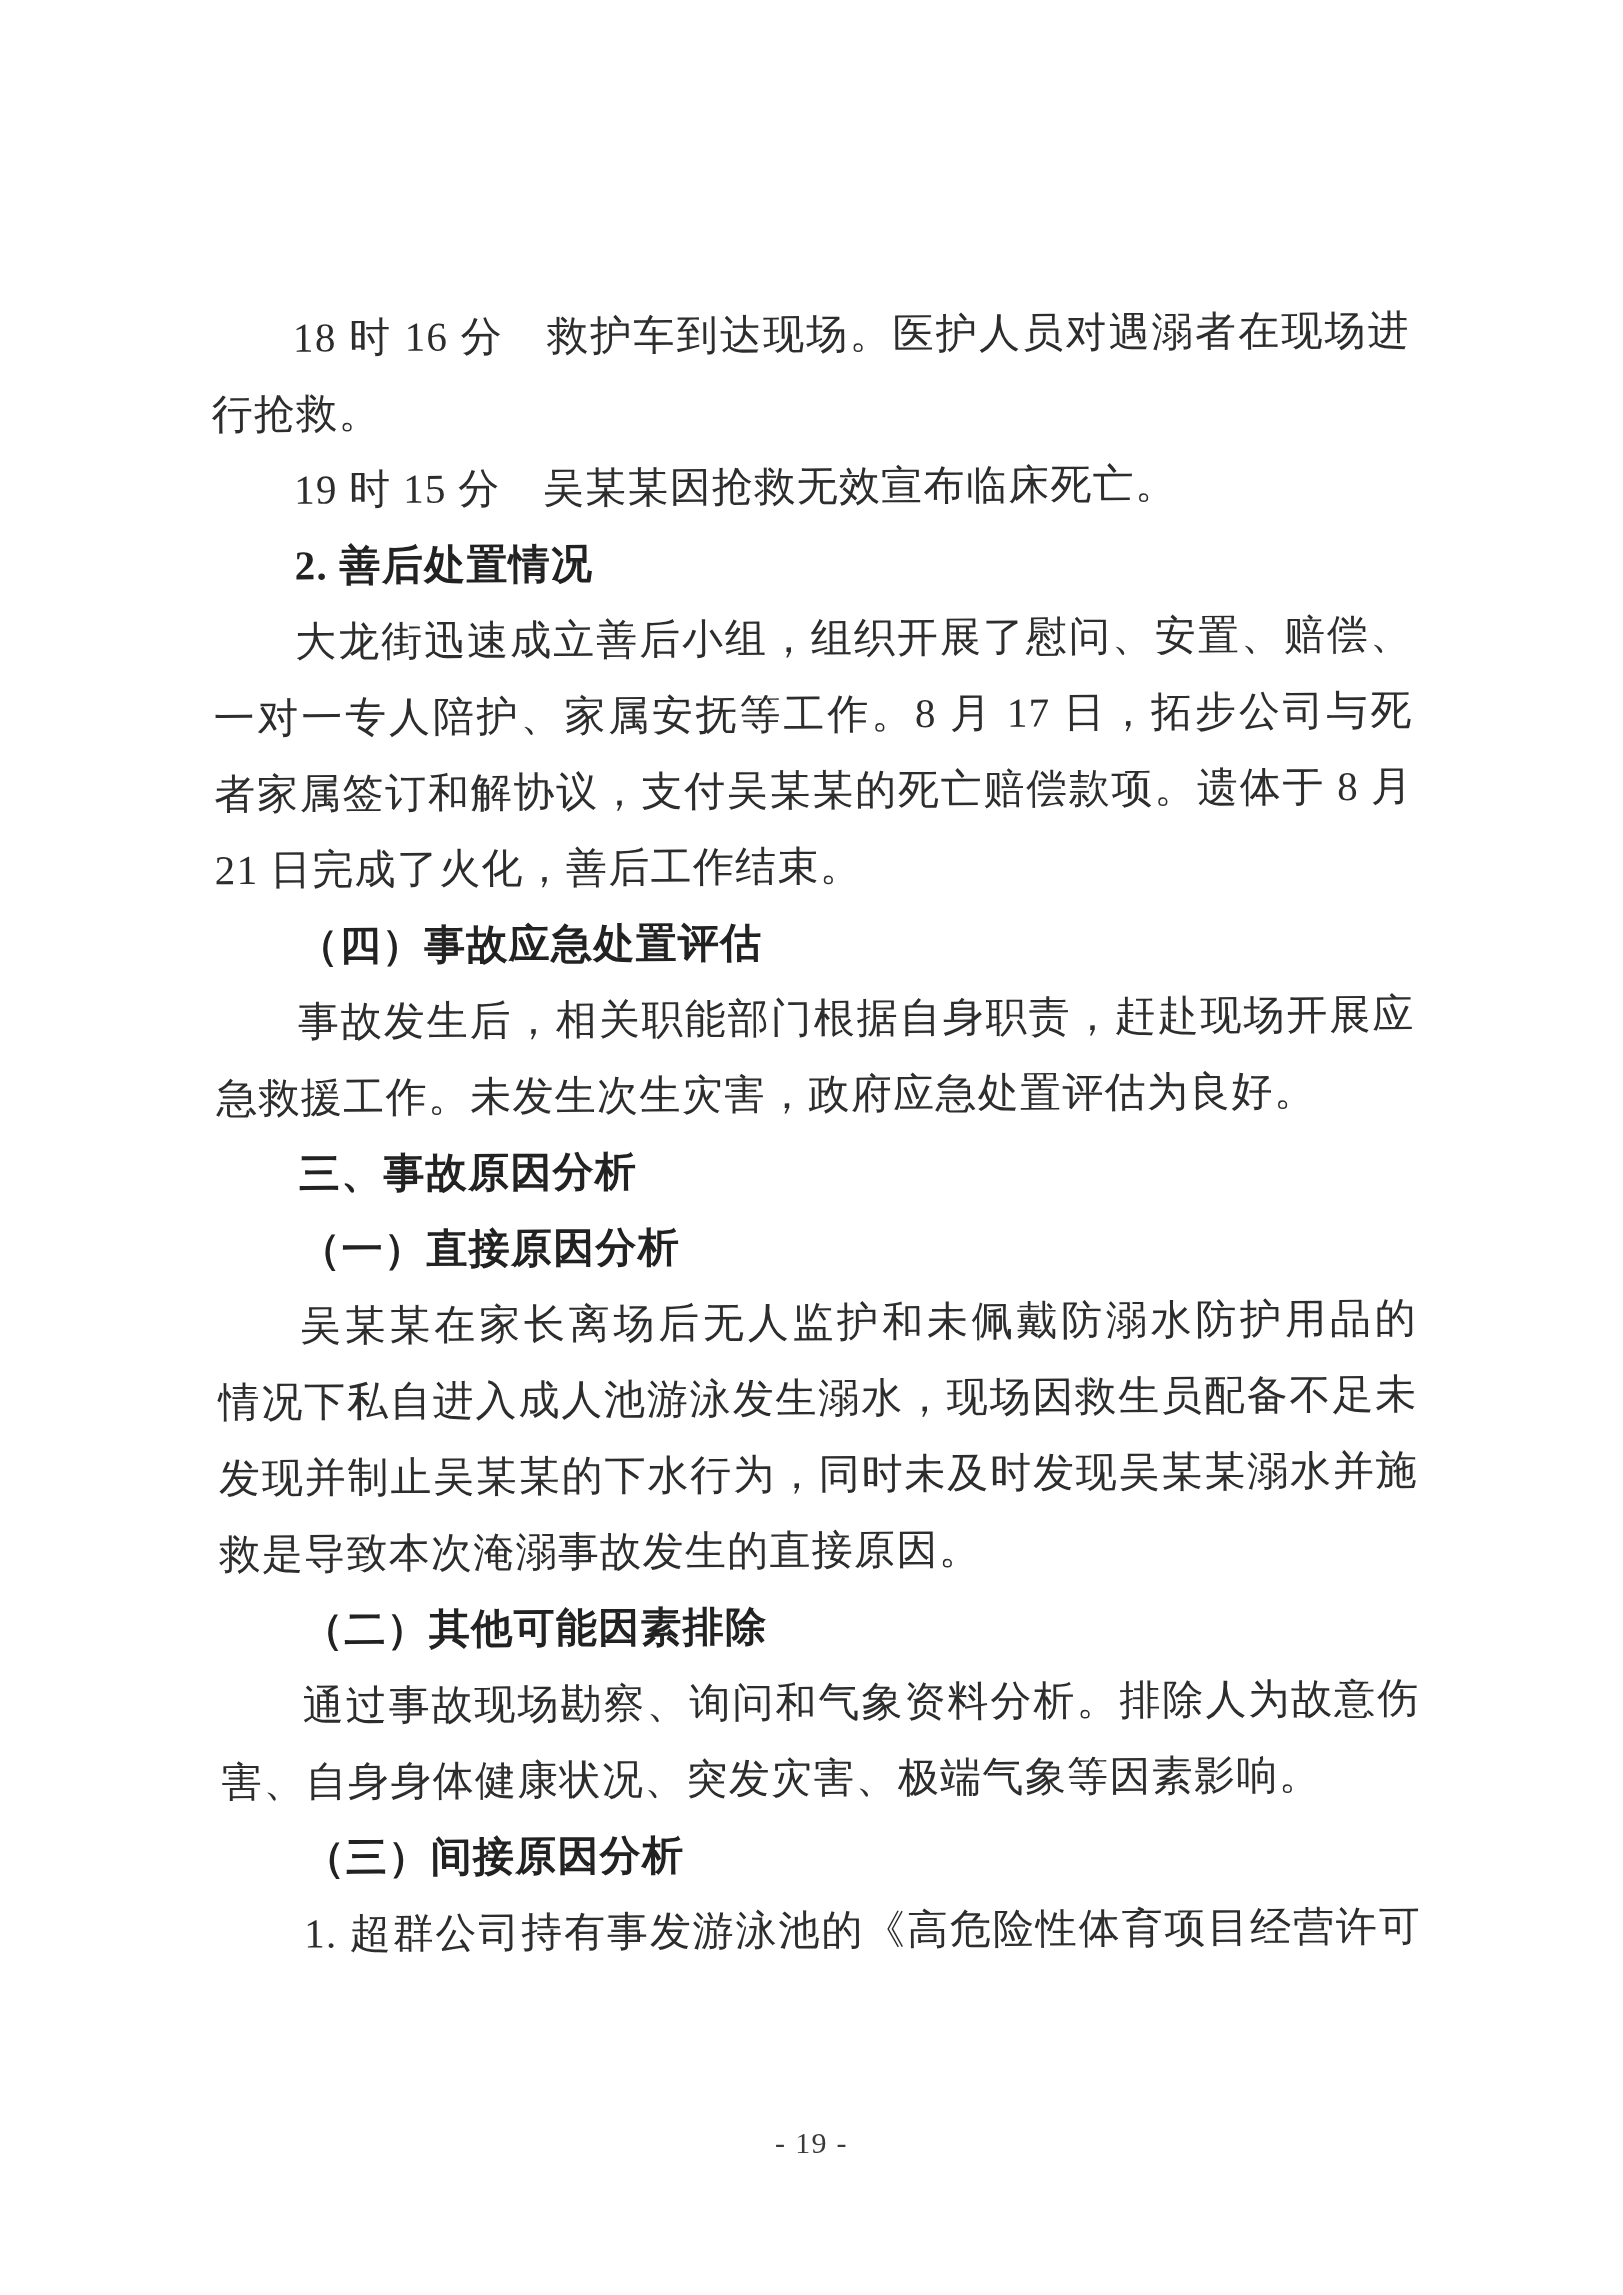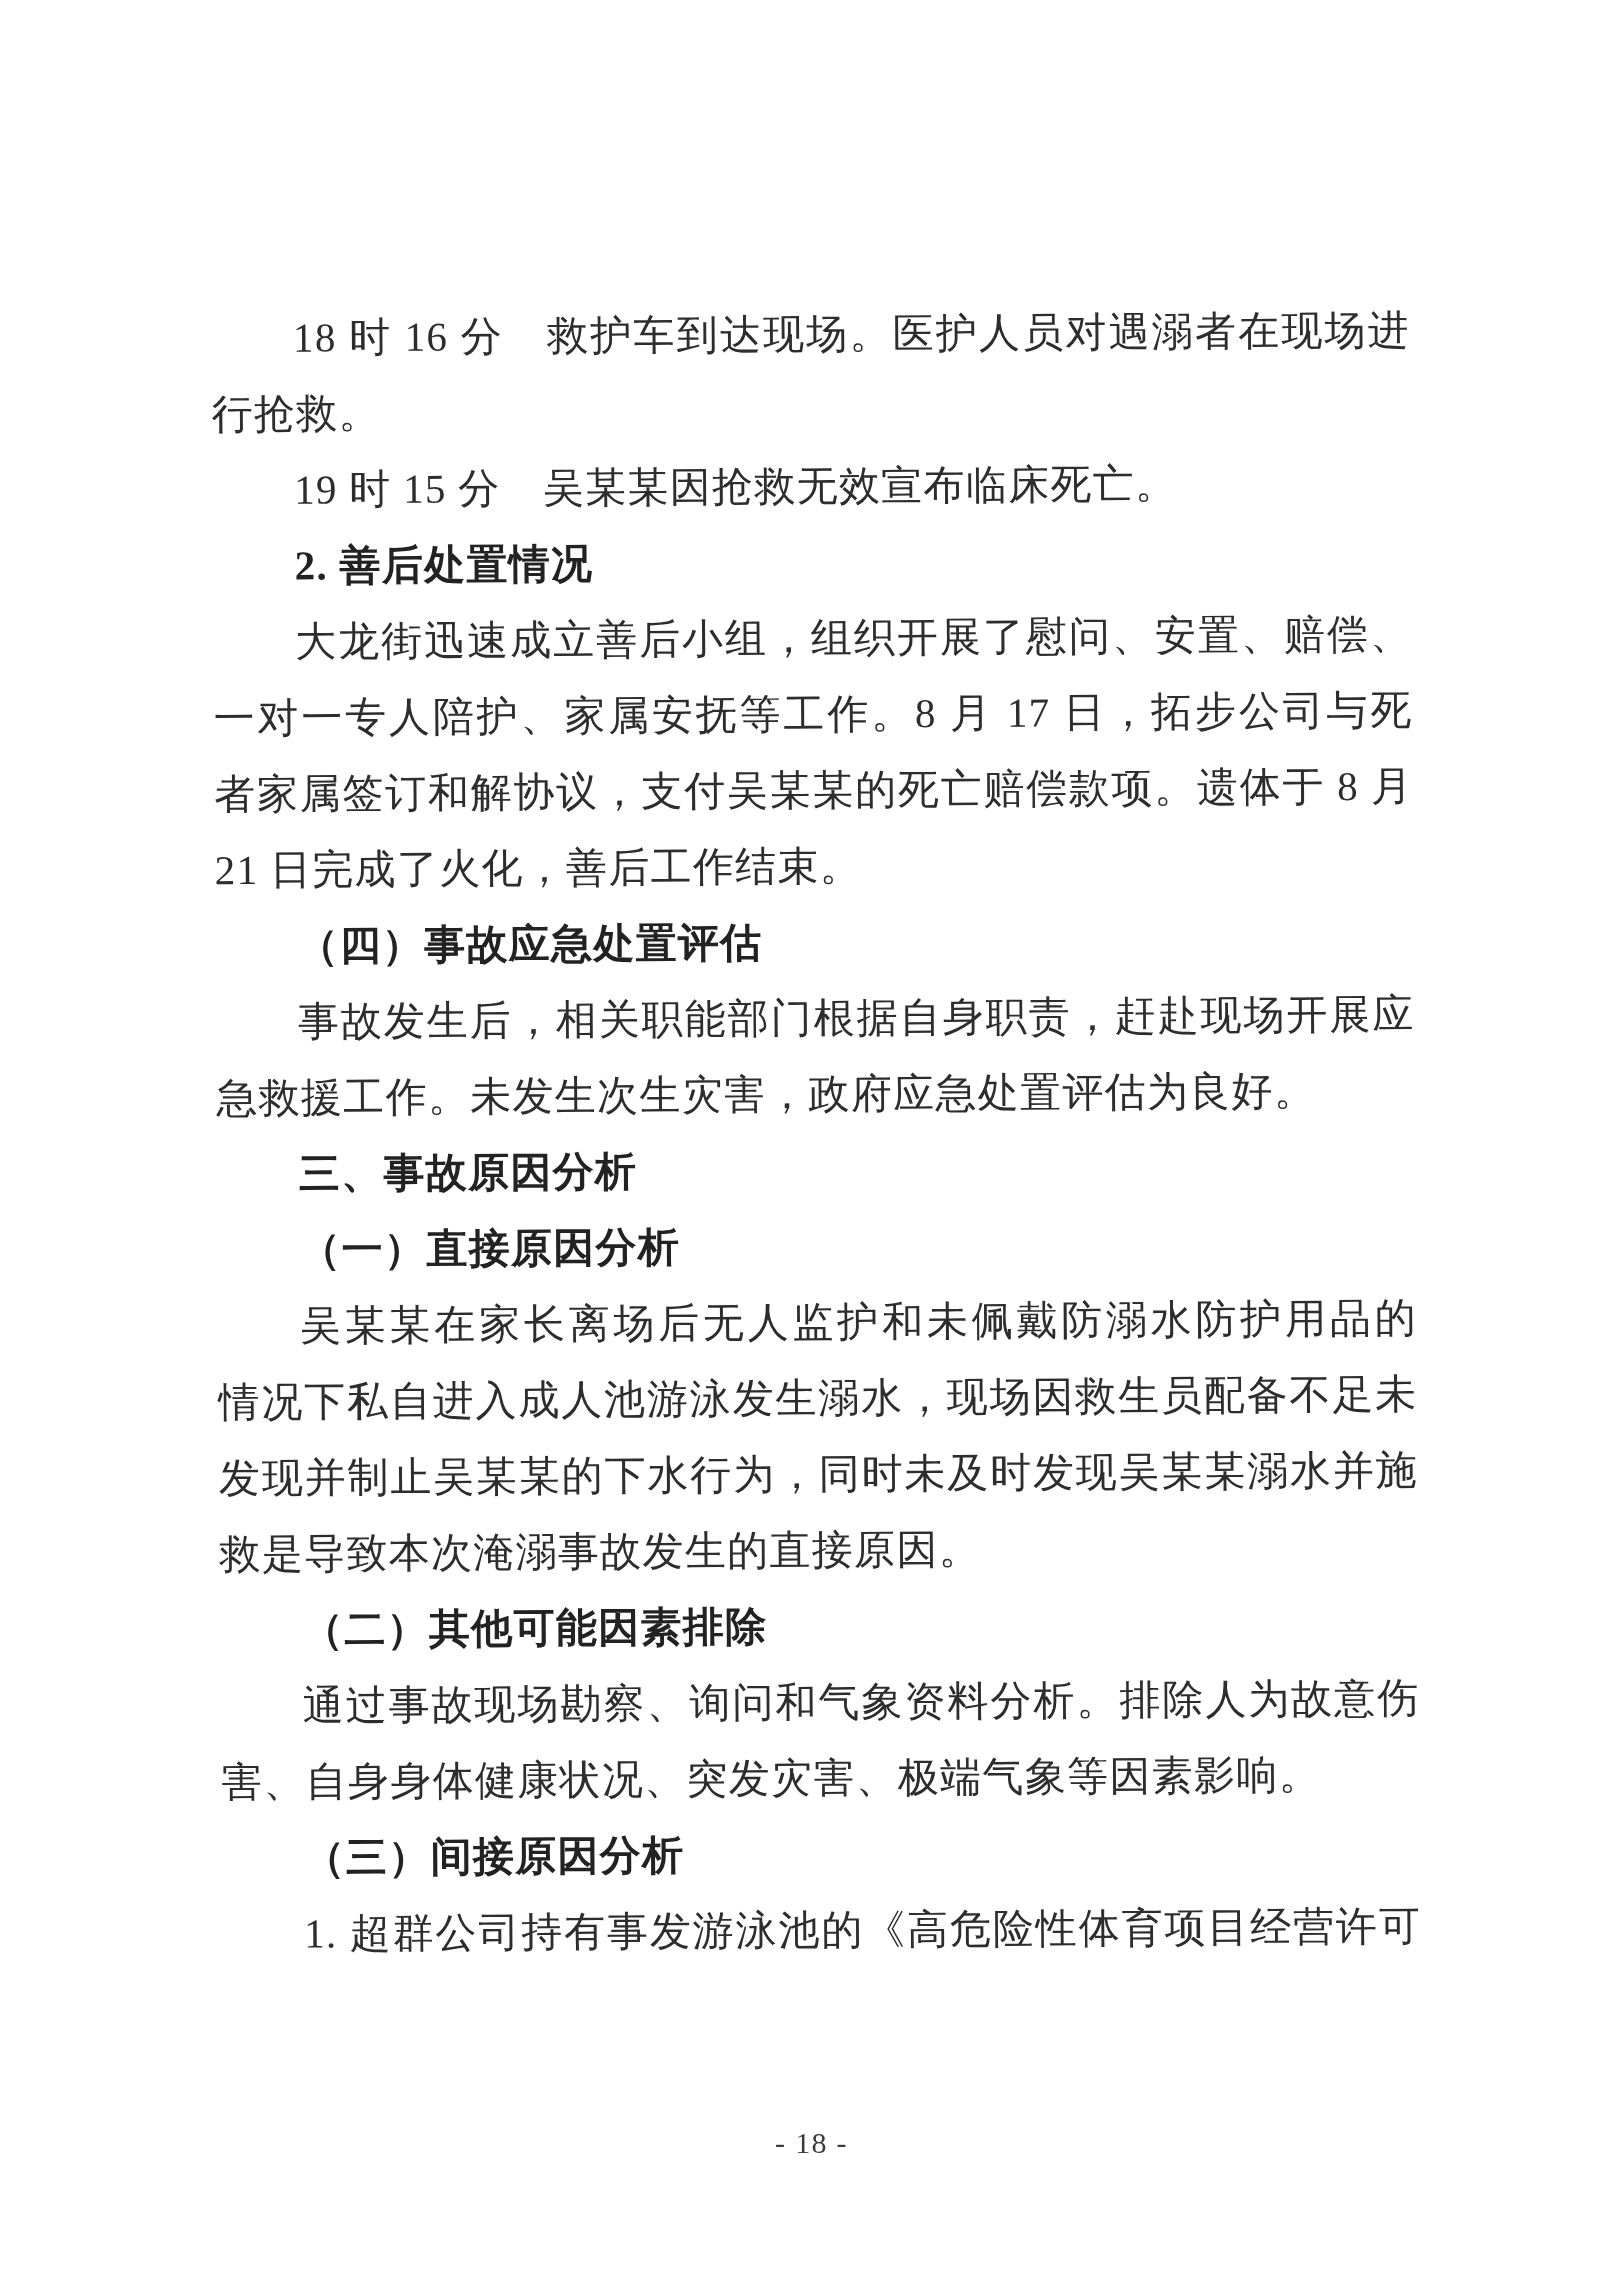--- a/index.html
+++ b/index.html
@@ -86,17 +86,17 @@
       <div class="line justify">发现并制止吴某某的下水行为，同时未及时发现吴某某溺水并施</div>
       <div class="line">救是导致本次淹溺事故发生的直接原因。</div>
       <div class="line indent bold">（二）其他可能因素排除</div>
       <div class="line indent justify">通过事故现场勘察、询问和气象资料分析。排除人为故意伤</div>
       <div class="line">害、自身身体健康状况、突发灾害、极端气象等因素影响。</div>
       <div class="line indent bold">（三）间接原因分析</div>
       <div class="line indent justify">1. 超群公司持有事发游泳池的《高危险性体育项目经营许可</div>
     </main>
 
   <footer class="page-footer">
-    <span class="page-number">- 18 -</span>
+    <span class="page-number">- 19 -</span>
   </footer>
 
 </div>
 
 
 </body></html>

